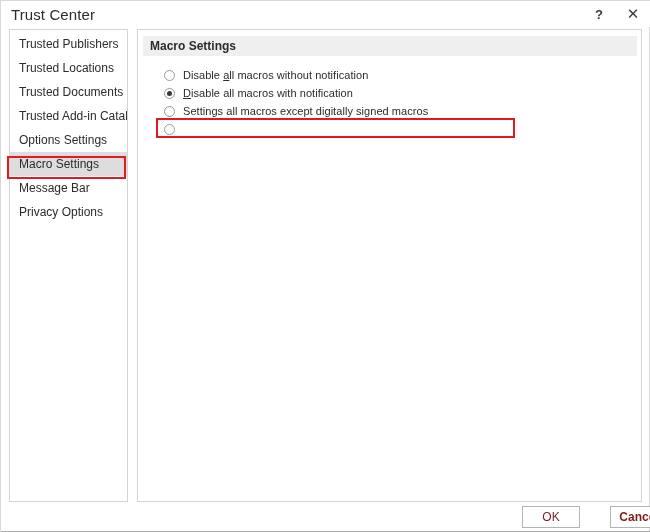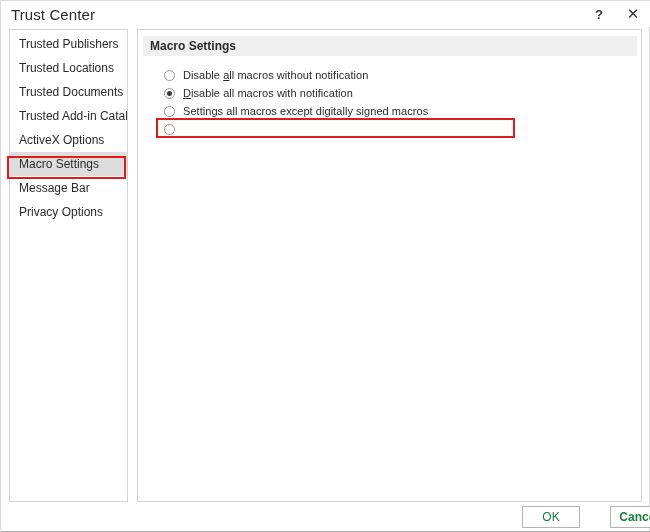--- a/index.html
+++ b/index.html
@@ -181,21 +181,21 @@
 
   
   .footer-btn {
     position: absolute;
     height: 22px;
     box-sizing: border-box;
     border: 1px solid #b4b4b4;
     background: #ffffff;
     font-family: "Liberation Sans", sans-serif;
     font-size: 12px;
-    color: #15803d;
+    color: #7f1d1d;
     display: flex;
     align-items: center;
     justify-content: center;
     padding: 0;
     cursor: default;
   }
   .btn-ok     { left: 521px; top: 505px; width: 58px; }
   .btn-cancel { left: 609px; top: 505px; width: 58px; font-weight: bold; }
 
   
@@ -216,21 +216,21 @@
     <button class="tb-btn tb-help">?</button>
     <button class="tb-btn tb-close">✕</button>
   </div>
 
   <div class="sidebar">
     <div class="side-list" id="side-list">
         <div class="side-item"><span>Trusted Publishers</span></div>
         <div class="side-item"><span>Trusted Locations</span></div>
         <div class="side-item"><span>Trusted Documents</span></div>
         <div class="side-item"><span>Trusted Add-in Catalogs</span></div>
-        <div class="side-item"><span>ActiveX Options</span></div>
+        <div class="side-item"><span>Options Settings</span></div>
         <div class="side-item selected"><span>Macro Settings</span></div>
         <div class="side-item"><span>Message Bar</span></div>
         <div class="side-item"><span>Privacy Options</span></div>
       </div>
   </div>
   <div class="anno-side"></div>
 
   <div class="main">
     <div class="group-header">Macro Settings</div>
     <div class="radio-group" id="radio-group">

